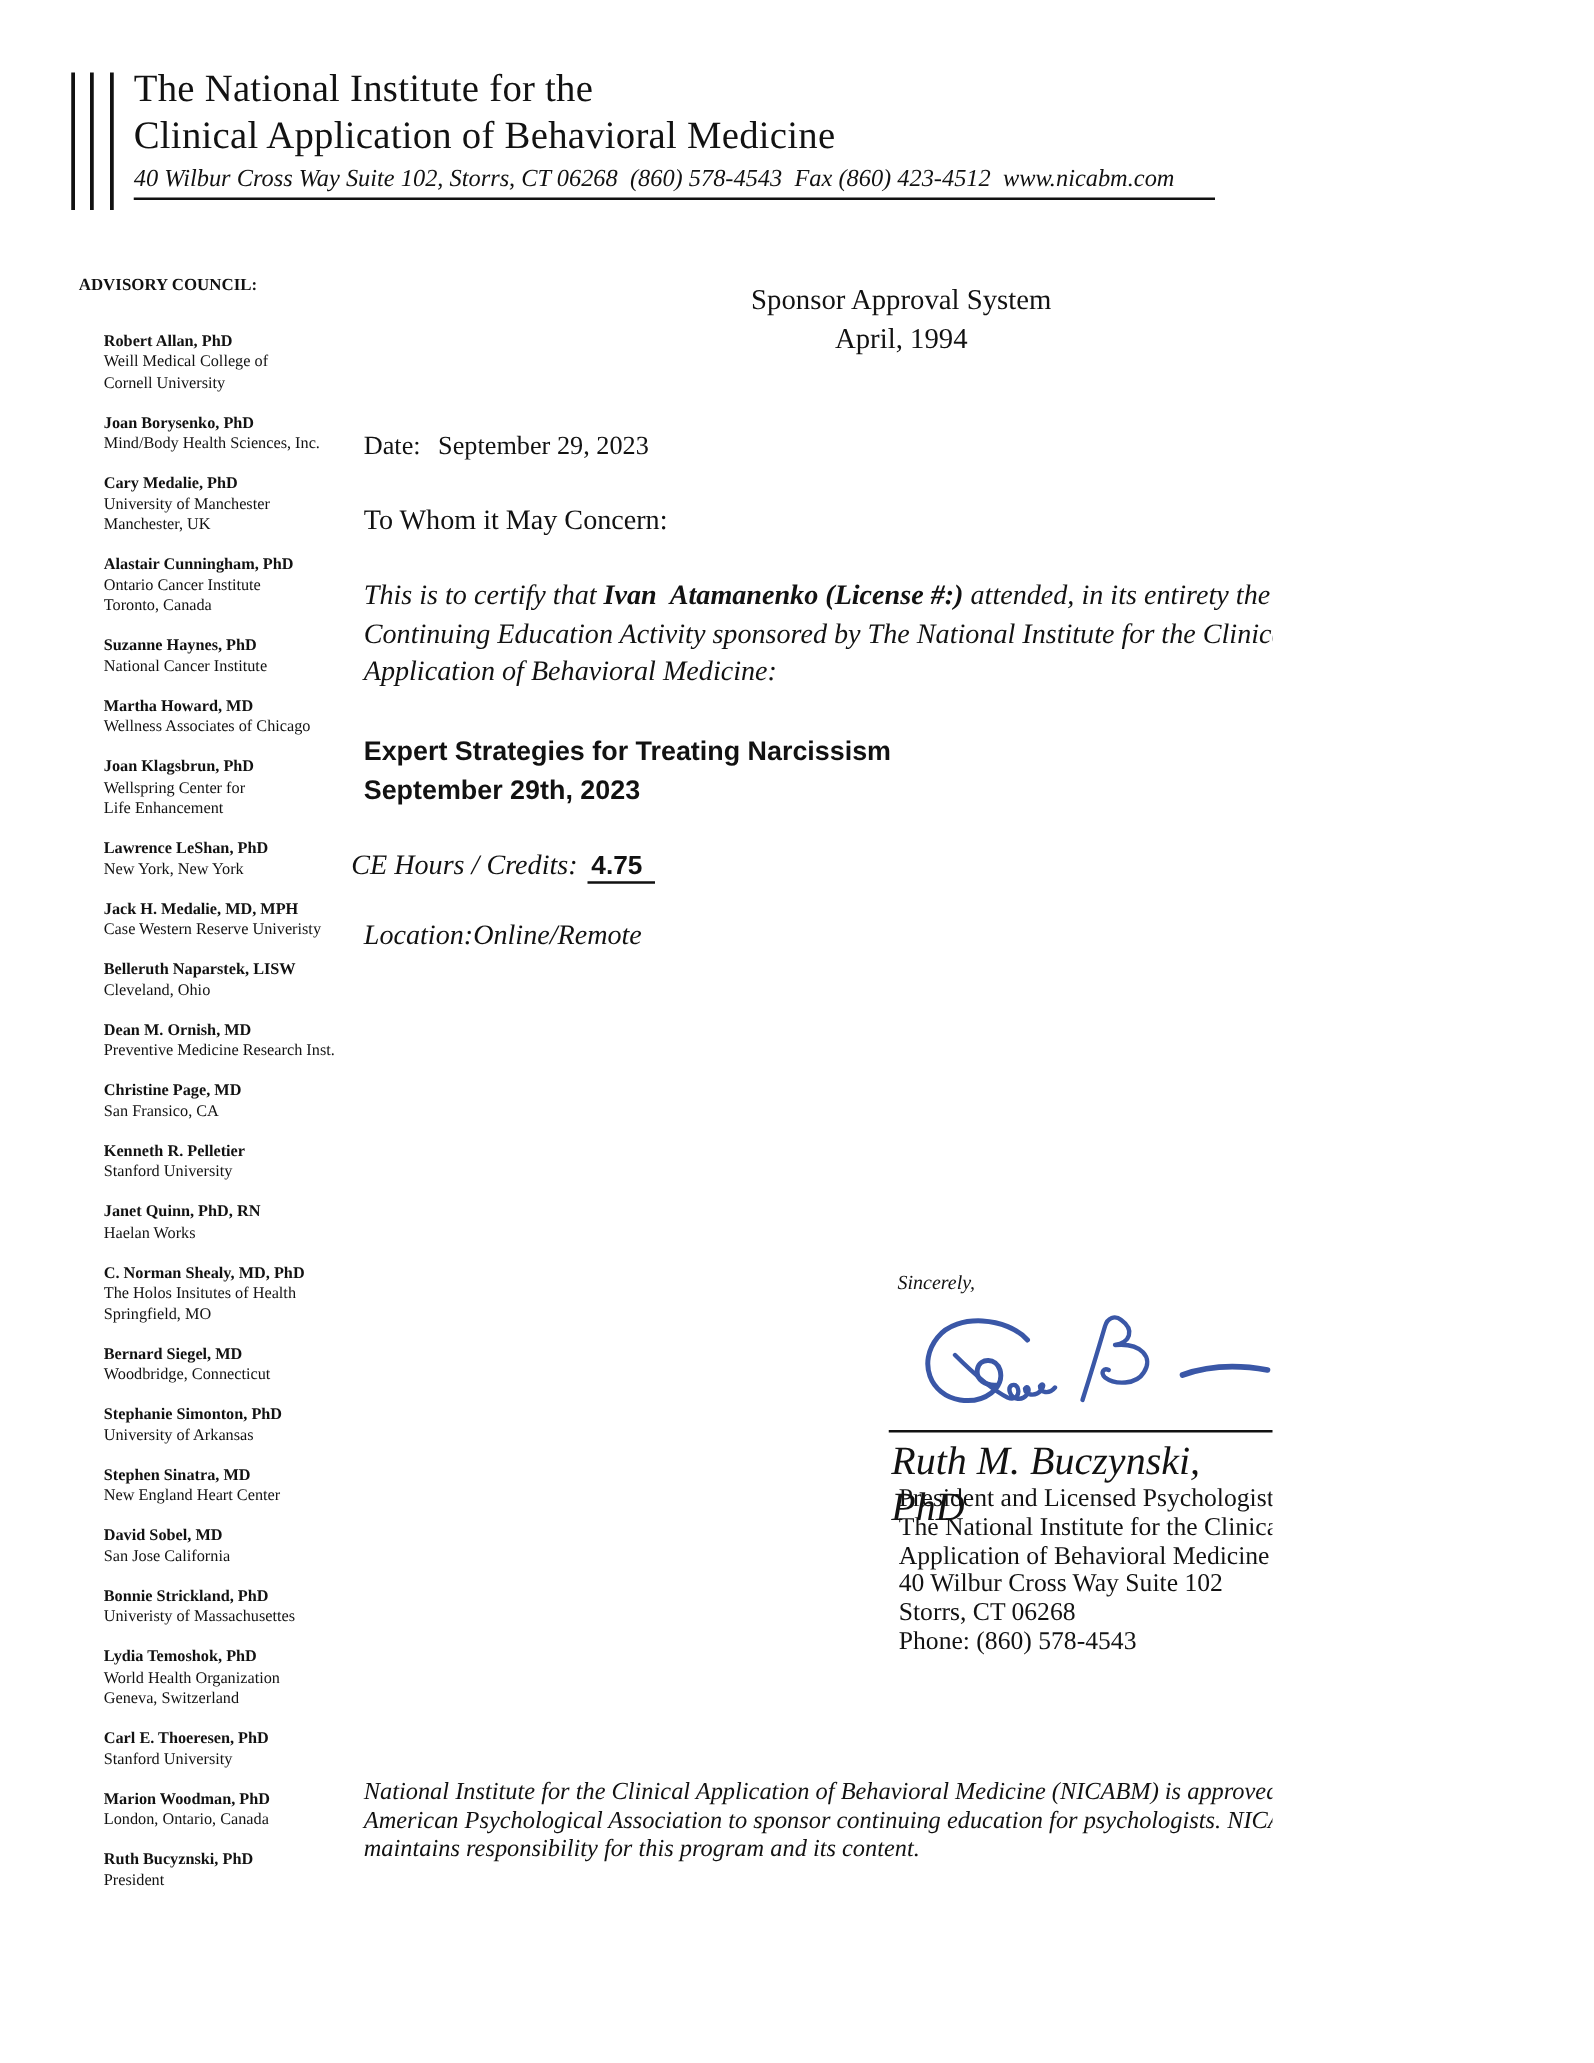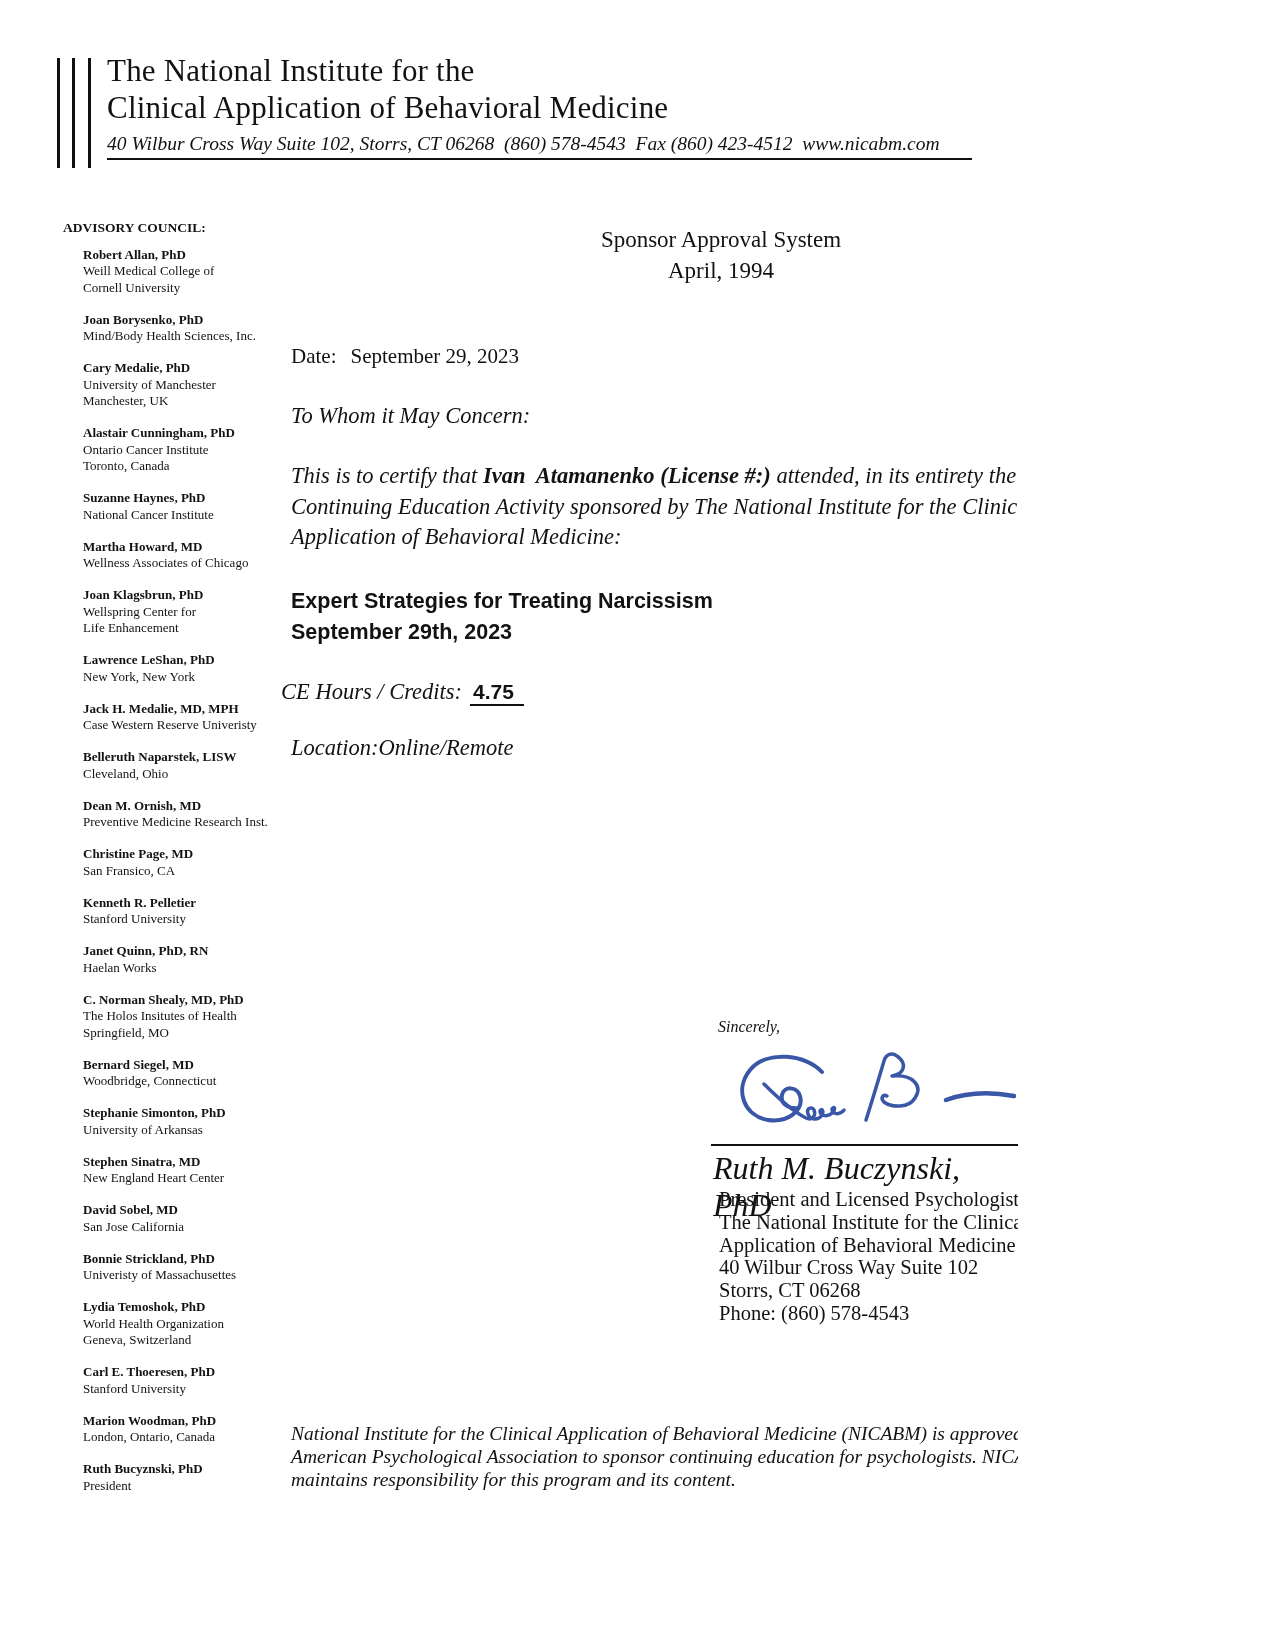--- a/index.html
+++ b/index.html
@@ -30,33 +30,33 @@
     padding-bottom:3px;
     border-bottom:2px solid #111;
     min-width:865px;
   }
 
   
   .council{
     position:absolute;left:63px;top:220px;width:252px;
     font-size:13px;line-height:16.5px;
   }
-  .council-heading{font-weight:bold;font-size:13.5px;margin-bottom:10px;}
+  .council-heading{font-weight:bold;font-size:13.5px;margin-bottom:28px;}
   .member{margin-bottom:15.5px;margin-left:20px;}
   .member-name{font-weight:bold;}
   .member-affiliation{white-space:pre-line;}
 
   
   .letter-title{
     position:absolute;left:291px;top:224px;width:860px;
     text-align:center;font-size:23px;line-height:31px;
   }
   .date-line{position:absolute;left:291px;top:344px;font-size:21px;}
   .date-line .value{margin-left:14px;}
-  .salutation{position:absolute;left:291px;top:403px;font-size:22.5px;font-style:italic;}
+  .salutation{position:absolute;left:291px;top:403px;font-size:22.5px;}
   .certify-para{
     position:absolute;left:291px;top:461px;width:830px;
     font-size:22.5px;line-height:30.5px;
   }
   .course-block{
     position:absolute;left:291px;top:586px;width:700px;
     font-family:"Liberation Sans", sans-serif;
     font-weight:bold;font-size:21.5px;line-height:31px;
   }
   .ce-line{position:absolute;left:281px;top:679px;font-size:22.5px;}

